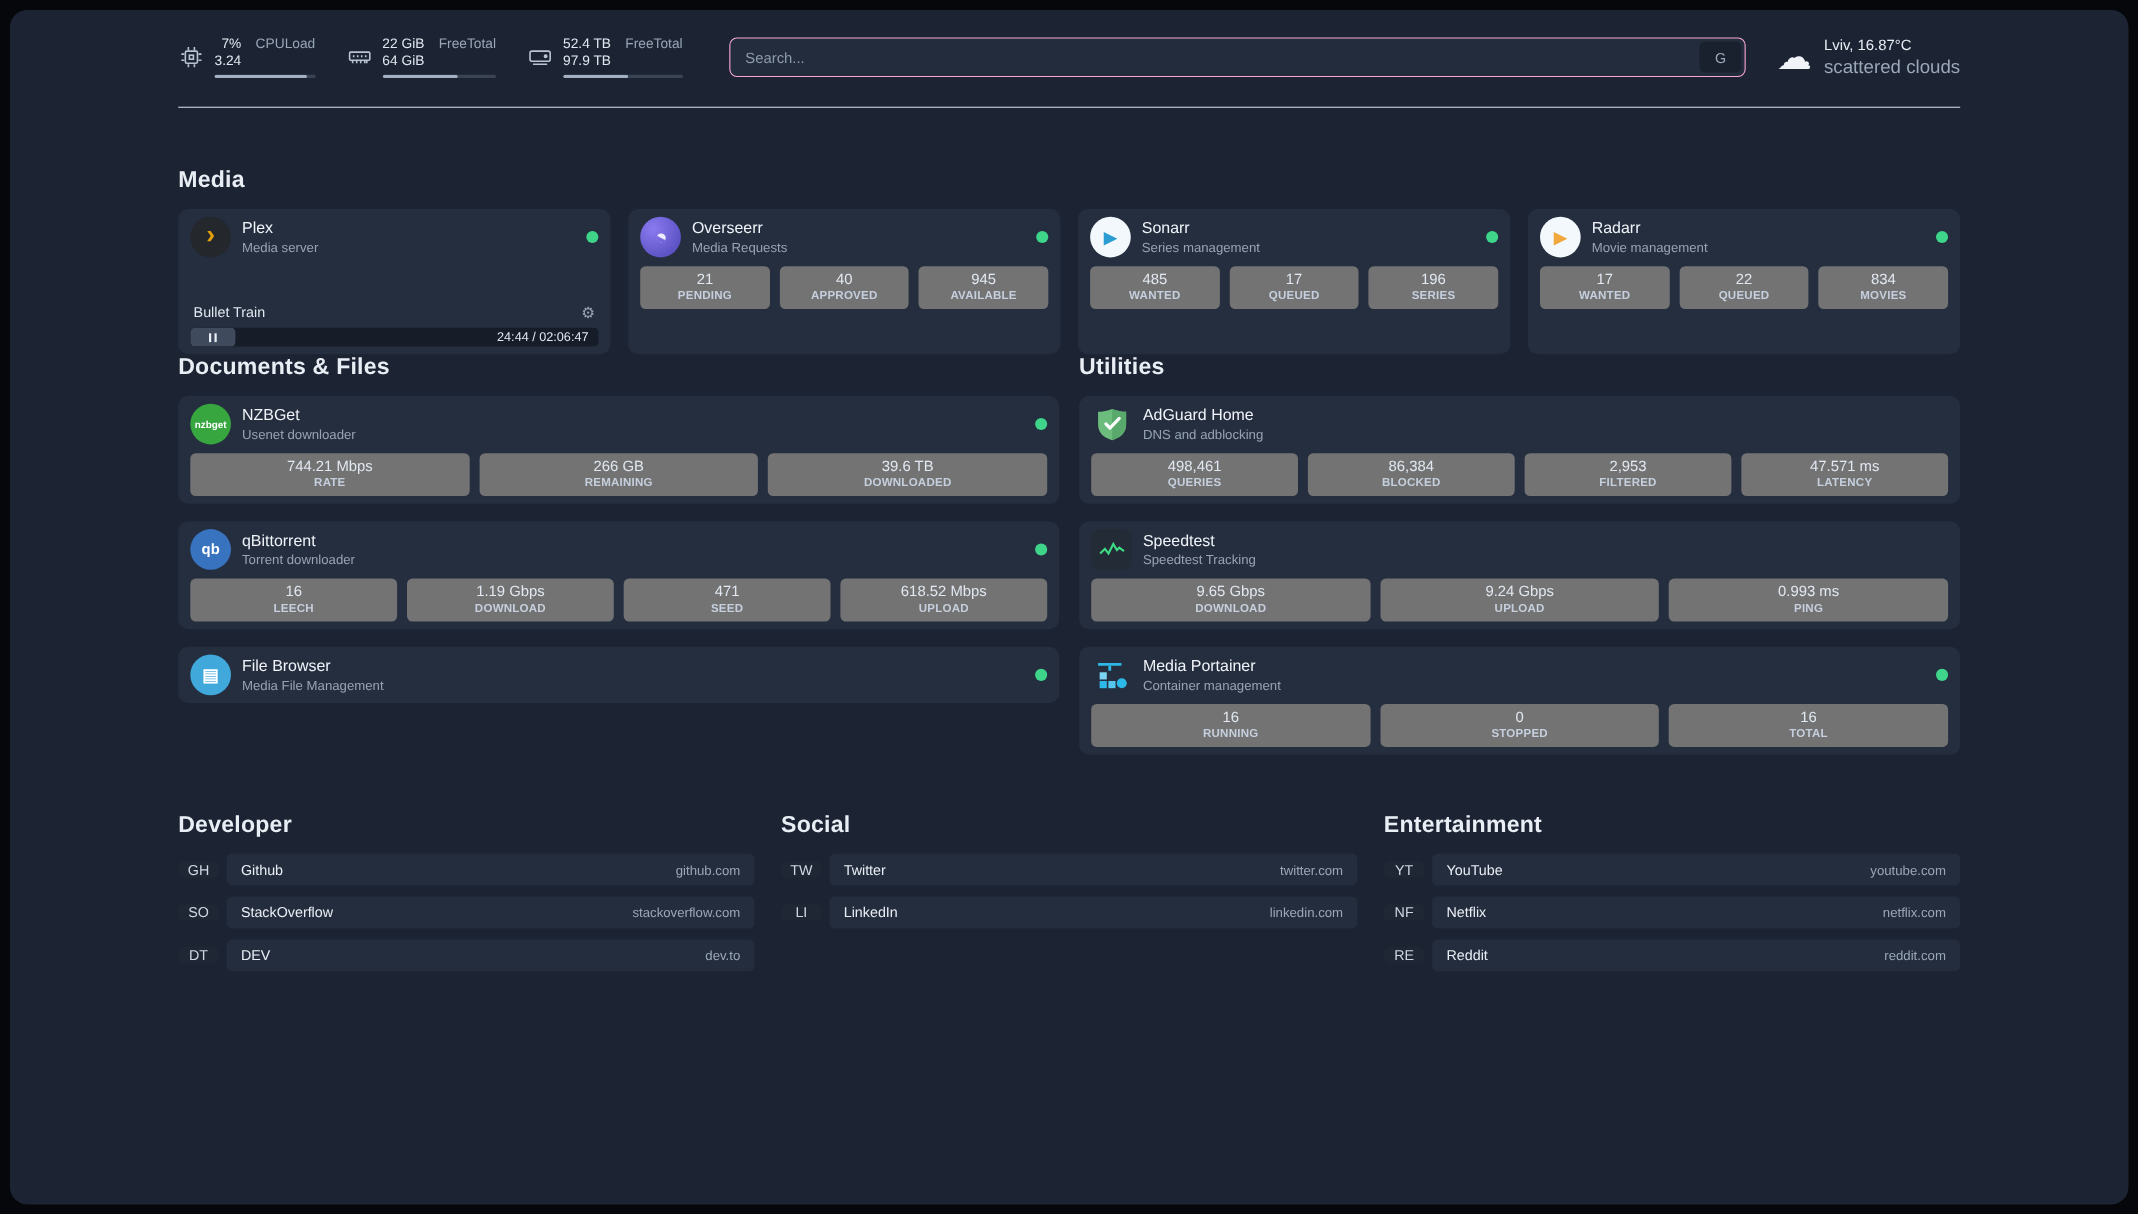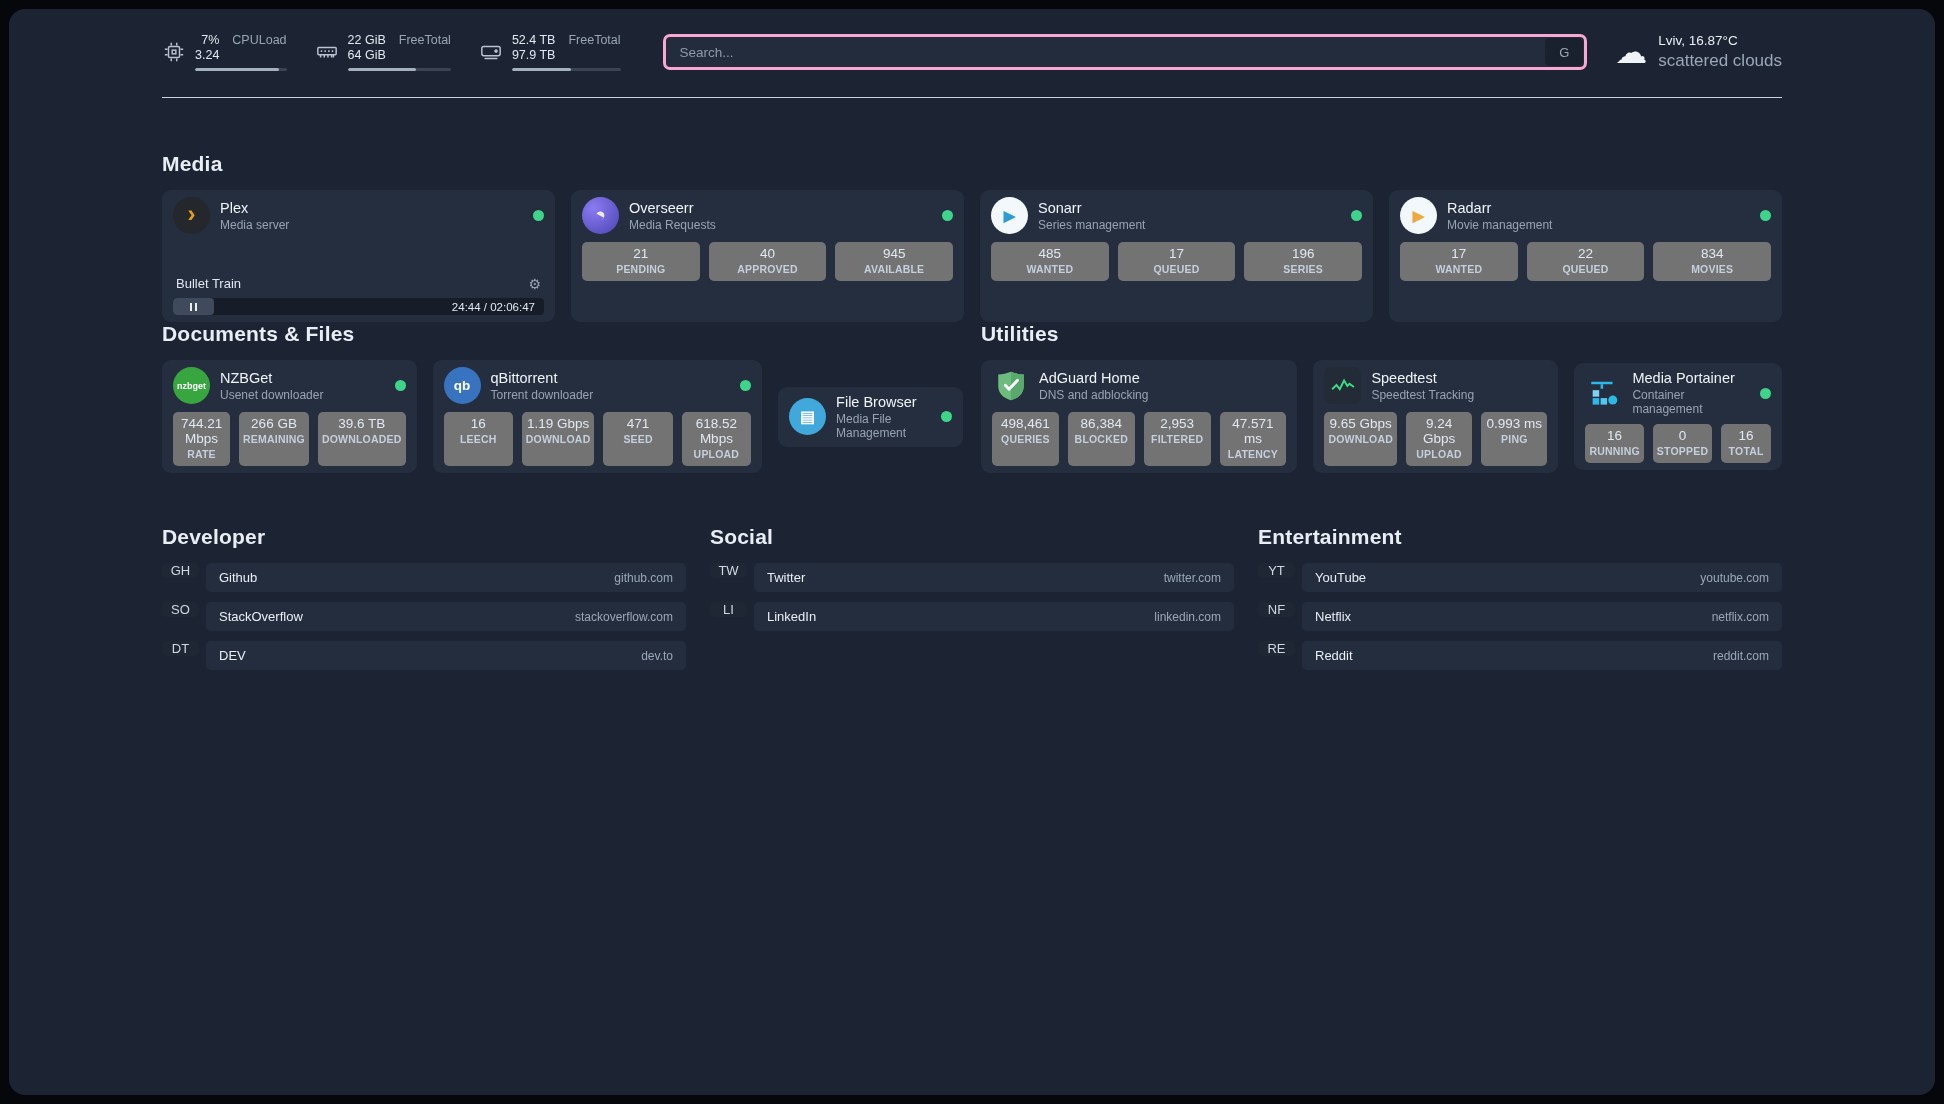--- a/index.html
+++ b/index.html
@@ -11,35 +11,35 @@
   .topbar{display:flex;align-items:center;}
   .resource{display:flex;align-items:center;margin-right:28px;}
   .res-icon{width:24px;height:24px;margin-right:9px;color:#b9c3d2;display:flex;align-items:center;justify-content:center;}
   .res-body{display:flex;flex-direction:column;}
   .res-cols{display:flex;gap:13px;font-size:12.5px;line-height:15px;}
   .res-values{display:flex;flex-direction:column;align-items:flex-end;color:#e2e8f1;}
   .res-labels{display:flex;flex-direction:row;color:#98a5b6;}
   .res-bar{height:3px;background:#3a4353;border-radius:2px;margin-top:5px;overflow:hidden;}
   .res-fill{height:100%;background:#a2b0c2;border-radius:2px;}
   .search-wrap{flex:1;margin:0 28px 0 14px;position:relative;}
-  .search-input{width:100%;height:36px;background:#232c3c;border:3px solid #f9a8d4;border-radius:7px;color:#e2e8f1;font-size:13.5px;padding:0 54px 0 14px;outline:none;}
+  .search-input{width:100%;height:36px;background:#232c3c;border:1px solid #f9a8d4;border-radius:7px;color:#e2e8f1;font-size:13.5px;padding:0 54px 0 14px;outline:none;}
   .search-input::placeholder{color:#8d9aac;}
   .search-btn{position:absolute;right:4px;top:4px;width:38px;height:28px;background:#1a212e;border:none;border-radius:5px;color:#9aa7b8;font-size:13px;cursor:pointer;}
   .weather{display:flex;align-items:center;gap:11px;}
   .weather-icon{font-size:32px;color:#f0f4f9;line-height:1;}
   .weather-loc{font-size:13.5px;color:#e9eef5;}
   .weather-cond{font-size:17px;color:#9aa7b8;margin-top:3px;}
   .divider{border:none;border-top:1.5px solid #c9d2de;margin-top:26px;}
 
   
   .section-title{font-size:21px;font-weight:600;color:#e9eef5;letter-spacing:.2px;}
   .media-section{margin-top:54px;}
   .grid-4{display:grid;grid-template-columns:repeat(4,1fr);gap:16px;margin-top:14px;}
   .two-col{display:grid;grid-template-columns:1fr 1fr;gap:18px;align-items:start;}
-  .col-stack{display:flex;gap:16px;margin-top:14px;align-items:center;}
+  .col-stack{display:flex;flex-direction:column;gap:16px;margin-top:14px;}
 
   
   .card{background:#252e3f;border-radius:9px;padding:7px 11px;}
   .card-head{display:flex;align-items:center;gap:10px;cursor:pointer;}
   .svc-icon{width:37px;height:37px;border-radius:50%;display:flex;align-items:center;justify-content:center;flex:none;font-weight:bold;overflow:hidden;}
   .svc-icon.square{border-radius:8px;}
   .svc-name{font-size:14.5px;color:#f0f4f9;}
   .svc-desc{font-size:12px;color:#97a3b4;margin-top:2px;}
   .dot{width:11px;height:11px;border-radius:50%;background:#3ed58b;margin-left:auto;flex:none;}
   .stats{display:grid;grid-auto-flow:column;grid-auto-columns:1fr;gap:9px;margin-top:8px;}
@@ -65,21 +65,21 @@
   .mw-gear{font-size:14px;color:#97a3b4;cursor:pointer;line-height:1;}
   .mw-bar{position:relative;height:17px;background:#171d28;border-radius:4px;margin-top:7px;overflow:hidden;cursor:pointer;}
   .mw-fill{position:absolute;left:0;top:0;bottom:0;background:#3f4a5c;border-radius:4px;display:flex;align-items:center;justify-content:center;}
   .pause{display:flex;}
   .pause i{display:inline-block;width:2px;height:8px;background:#e9eef5;margin:0 1.5px;}
   .mw-time{position:absolute;right:9px;top:50%;transform:translateY(-50%);font-size:11.5px;color:#e1e8f1;}
 
   
   .bookmarks{display:grid;grid-template-columns:repeat(3,1fr);gap:24px;margin-top:52px;}
   .bm-rows{display:flex;flex-direction:column;gap:10px;margin-top:14px;}
-  .bm-row{display:flex;align-items:flex-start;gap:7px;cursor:pointer;}
+  .bm-row{display:flex;align-items:center;gap:7px;cursor:pointer;}
   .bm-abbr{width:37px;background:#1f2734;border-radius:5px;color:#ced7e3;font-size:13px;display:flex;align-items:center;justify-content:center;flex:none;}
   .bm-bar{flex:1;background:#242d3d;border-radius:5px;display:flex;align-items:center;justify-content:space-between;padding:0 13px;height:29px;}
   .bm-name{font-size:13px;color:#e9eef5;}
   .bm-url{font-size:12px;color:#9aa7b8;}
 </style>
 </head>
 <body>
 
 <div class="frame">
 <div class="content">

